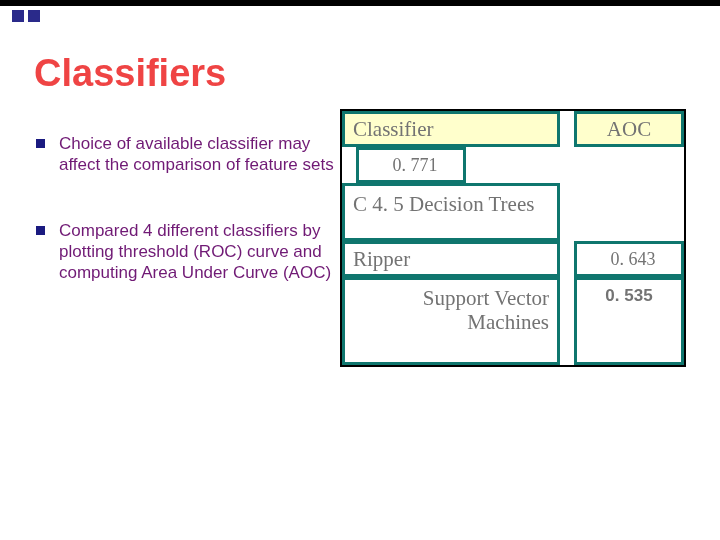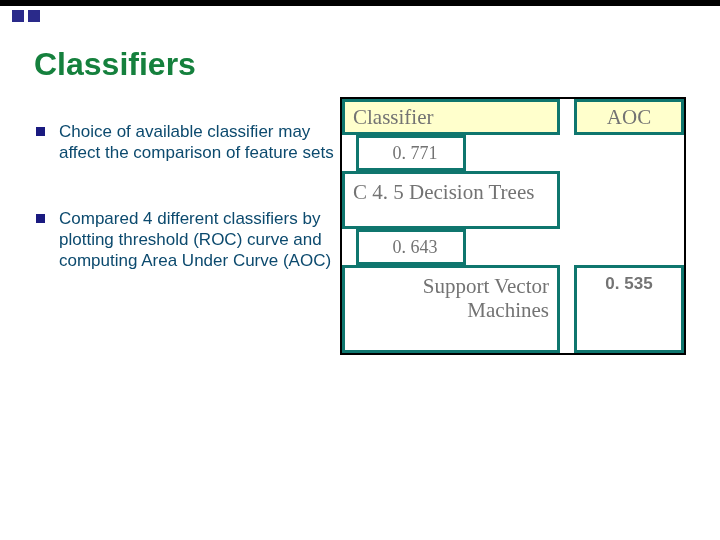--- a/index.html
+++ b/index.html
@@ -22,23 +22,23 @@
     padding: 4px 0 0 12px;
   }
   .top-squares .sq {
     width: 12px;
     height: 12px;
     background: #2a2a8a;
   }
   .title {
     font-family: Verdana, Arial, sans-serif;
     font-weight: 900;
-    font-size: 32px;
-    color: #15803d;
-    margin: 24px 0 14px 34px;
+    font-size: 38px;
+    color: #ef4444;
+    margin: 30px 0 14px 34px;
   }
   .content {
     display: flex;
     padding: 0 34px 0 34px;
     gap: 0;
   }
   .bullets {
     width: 318px;
     padding-top: 24px;
     font-family: "Times New Roman", serif;
@@ -51,21 +51,21 @@
   .bullet .bsq {
     width: 9px;
     height: 9px;
     background: #1a1a80;
     margin: 6px 14px 0 2px;
     flex: 0 0 auto;
   }
   .bullet .btxt {
     font-size: 17px;
     line-height: 1.25;
-    color: #0c4a6e;
+    color: #701a75;
     font-family: Arial, Helvetica, sans-serif;
   }
   .table {
     flex: 0 0 328px;
     border: 2px solid #000;
     border-collapse: collapse;
     align-self: flex-start;
   }
   .row {
     display: flex;
@@ -119,20 +119,21 @@
       <div class="cell left hdr">Classifier</div>
       <div class="cell right hdr">AOC</div>
     </div>
     <div class="row h1">
       <div class="cell right num-serif">0. 771</div>
     </div>
     <div class="row h2">
       <div class="cell left" style="align-items:flex-start;">C 4. 5 Decision Trees</div>
     </div>
     <div class="row h1">
+      <div class="cell left">Ripper</div>
       <div class="cell right num-serif">0. 643</div>
     </div>
     <div class="row h3">
       <div class="cell left" style="align-items:flex-start;">Support Vector Machines</div>
       <div class="cell right num-sans" style="align-items:flex-start;">0. 535</div>
     </div>
   </div>
 
 </div>
 

